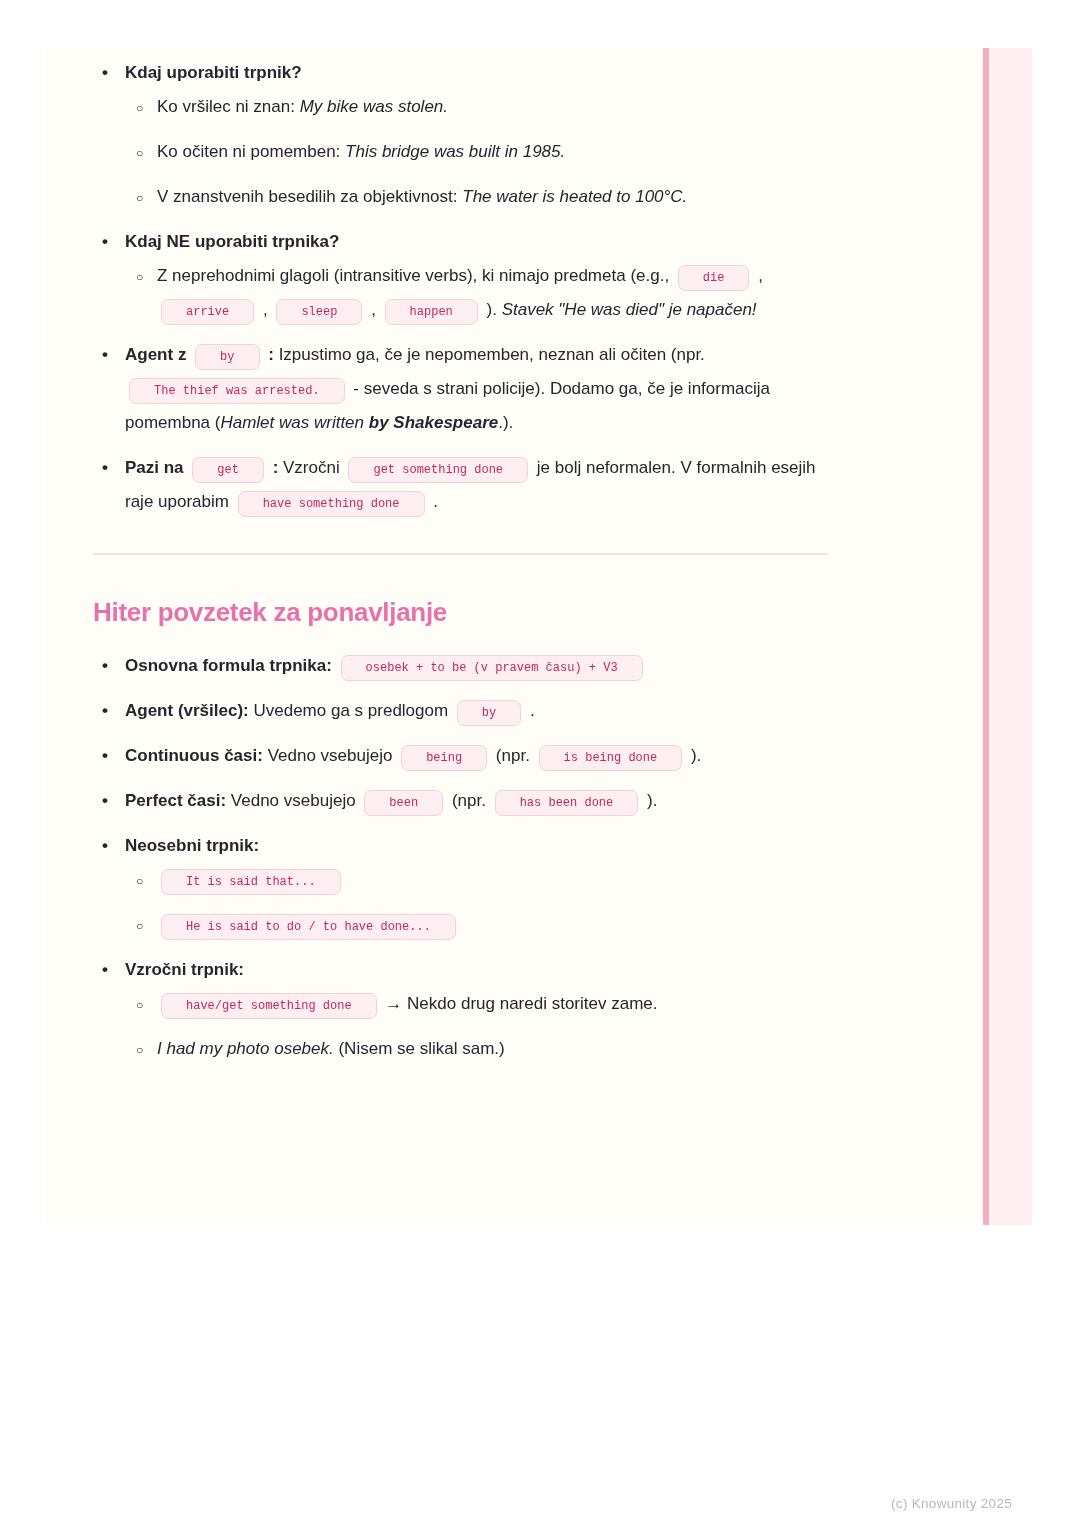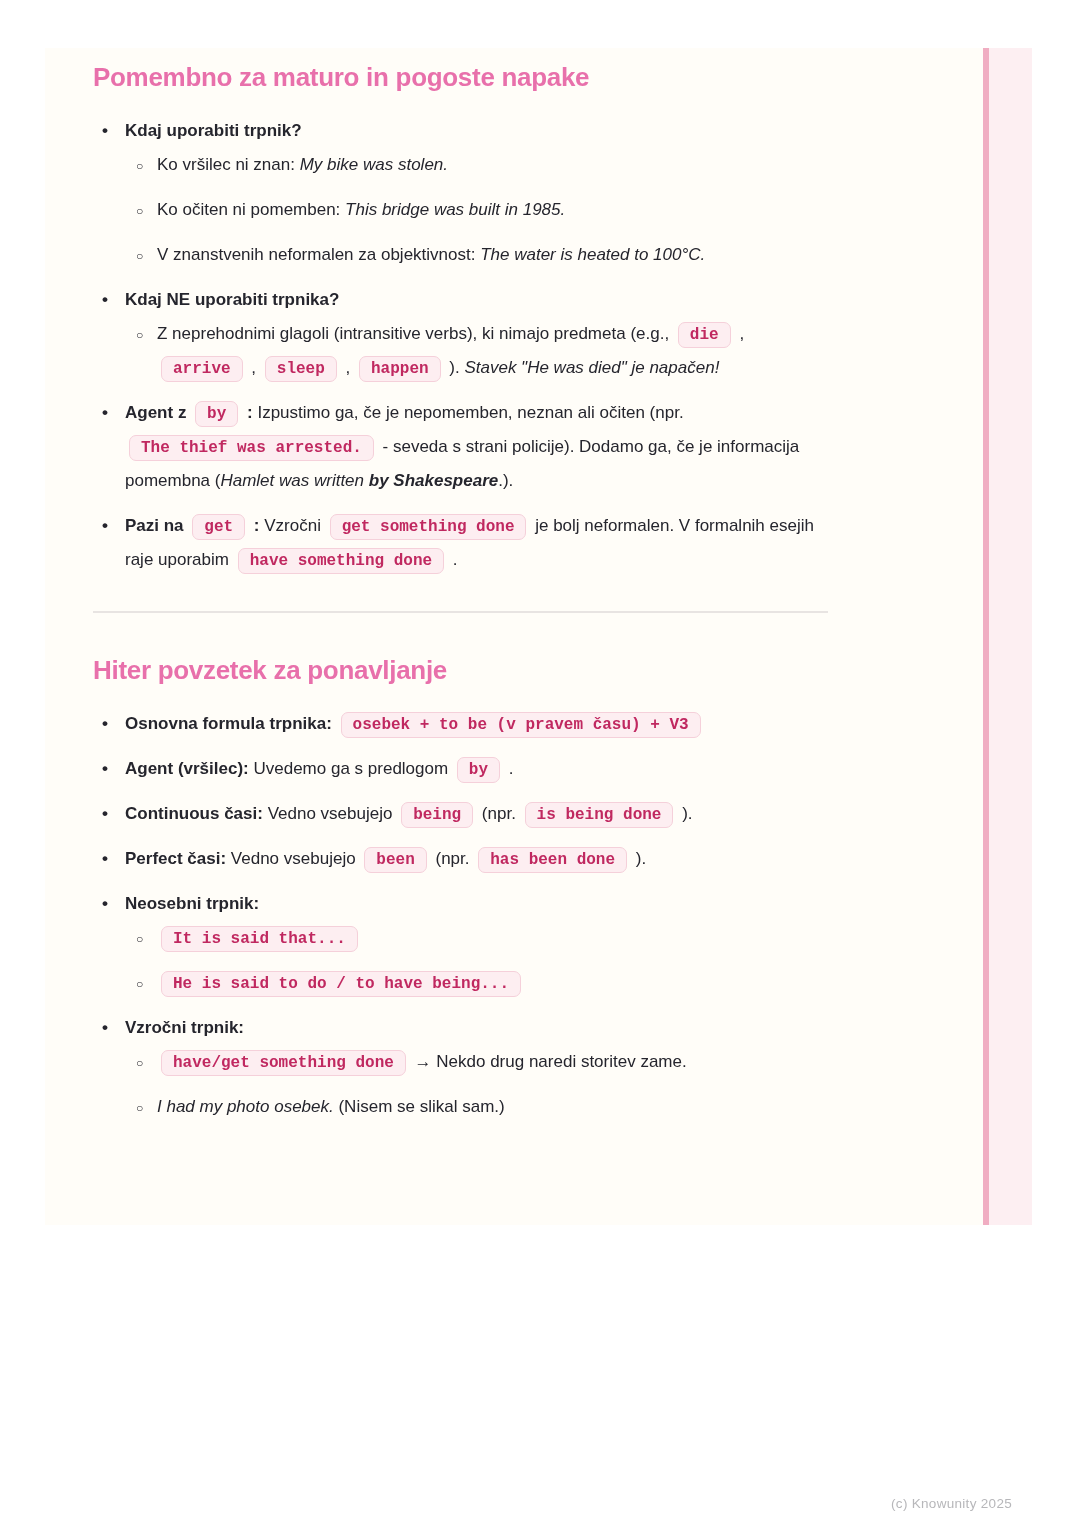--- a/index.html
+++ b/index.html
@@ -48,26 +48,26 @@
   }
   ul.lvl2{margin:0;}
   .m{position:absolute;color:var(--body-text);}
   .m1{left:9px;font-weight:700;}
   .m2{left:11px;font-size:12px;top:1px;}
   .b{font-weight:700;}
   .i{font-style:italic;}
   code.chip{
     display:inline-block;
     font-family:"Liberation Mono", monospace;
-    font-weight:700;font-size:16px;line-height:22px;
+    font-weight:400;font-size:12px;line-height:22px;
     color:var(--code-text);
     background:var(--code-bg);
     border:1.5px solid var(--code-border);
     border-radius:7px;
-    padding:1px 11px;
+    padding:1px 24px;
     margin:0 4px;
     white-space:nowrap;
     vertical-align:baseline;
   }
   hr.divider{
     border:none;border-top:2px solid var(--divider);
     width:735px;margin:34px 0 40px;
   }
   .footer{
     position:absolute;top:1496px;right:68px;
@@ -75,43 +75,42 @@
     color:var(--footer-text);
   }
 </style>
 </head>
 <body>
 
 <div class="card">
   <div class="accent"></div>
   <div class="content">
     <div>
-        <h2 class="section-title">Pomembno za maturo in pogoste napake</h2>
         <ul class="lvl1">
           <li><span class="m m1">•</span><span class="b ">Kdaj uporabiti trpnik?</span><ul class="lvl2">
               <li><span class="m m2">○</span><span class="">Ko vršilec ni znan: </span><span class="i">My bike was stolen.</span></li>
               <li><span class="m m2">○</span><span class="">Ko očiten ni pomemben: </span><span class="i">This bridge was built in 1985.</span></li>
-              <li><span class="m m2">○</span><span class="">V znanstvenih neformalen za objektivnost: </span><span class="i">The water is heated to 100°C.</span></li>
+              <li><span class="m m2">○</span><span class="">V znanstvenih besedilih za objektivnost: </span><span class="i">The water is heated to 100°C.</span></li>
             </ul></li>
           <li><span class="m m1">•</span><span class="b ">Kdaj NE uporabiti trpnika?</span><ul class="lvl2">
               <li><span class="m m2">○</span><span class="">Z neprehodnimi glagoli (intransitive verbs), ki nimajo predmeta (e.g., </span><code class="chip">die</code><span class=""> , </span><code class="chip">arrive</code><span class=""> , </span><code class="chip">sleep</code><span class=""> , </span><code class="chip">happen</code><span class=""> ). </span><span class="i">Stavek "He was died" je napačen!</span></li>
             </ul></li>
           <li><span class="m m1">•</span><span class="b ">Agent z </span><code class="chip">by</code><span class="b "> :</span><span class=""> Izpustimo ga, če je nepomemben, neznan ali očiten (npr. </span><code class="chip">The thief was arrested.</code><span class=""> - seveda s strani policije). Dodamo ga, če je informacija pomembna (</span><span class="i">Hamlet was written </span><span class="b i">by Shakespeare</span><span class="">.).</span></li>
           <li><span class="m m1">•</span><span class="b ">Pazi na </span><code class="chip">get</code><span class="b "> :</span><span class=""> Vzročni </span><code class="chip">get something done</code><span class=""> je bolj neformalen. V formalnih esejih raje uporabim </span><code class="chip">have something done</code><span class=""> .</span></li>
         </ul>
         <hr class="divider">
         <h2 class="section-title">Hiter povzetek za ponavljanje</h2>
         <ul class="lvl1">
           <li><span class="m m1">•</span><span class="b ">Osnovna formula trpnika: </span><code class="chip">osebek + to be (v pravem času) + V3</code></li>
           <li><span class="m m1">•</span><span class="b ">Agent (vršilec):</span><span class=""> Uvedemo ga s predlogom </span><code class="chip">by</code><span class=""> .</span></li>
           <li><span class="m m1">•</span><span class="b ">Continuous časi:</span><span class=""> Vedno vsebujejo </span><code class="chip">being</code><span class=""> (npr. </span><code class="chip">is being done</code><span class=""> ).</span></li>
           <li><span class="m m1">•</span><span class="b ">Perfect časi:</span><span class=""> Vedno vsebujejo </span><code class="chip">been</code><span class=""> (npr. </span><code class="chip">has been done</code><span class=""> ).</span></li>
           <li><span class="m m1">•</span><span class="b ">Neosebni trpnik:</span><ul class="lvl2">
               <li><span class="m m2">○</span><code class="chip">It is said that...</code></li>
-              <li><span class="m m2">○</span><code class="chip">He is said to do / to have being...</code></li>
+              <li><span class="m m2">○</span><code class="chip">He is said to do / to have done...</code></li>
             </ul></li>
           <li><span class="m m1">•</span><span class="b ">Vzročni trpnik:</span><ul class="lvl2">
               <li><span class="m m2">○</span><code class="chip">have/get something done</code><span class=""> → Nekdo drug naredi storitev zame.</span></li>
               <li><span class="m m2">○</span><span class="i">I had my photo osebek.</span><span class=""> (Nisem se slikal sam.)</span></li>
             </ul></li>
         </ul>
       </div>
   </div>
 </div>
 

